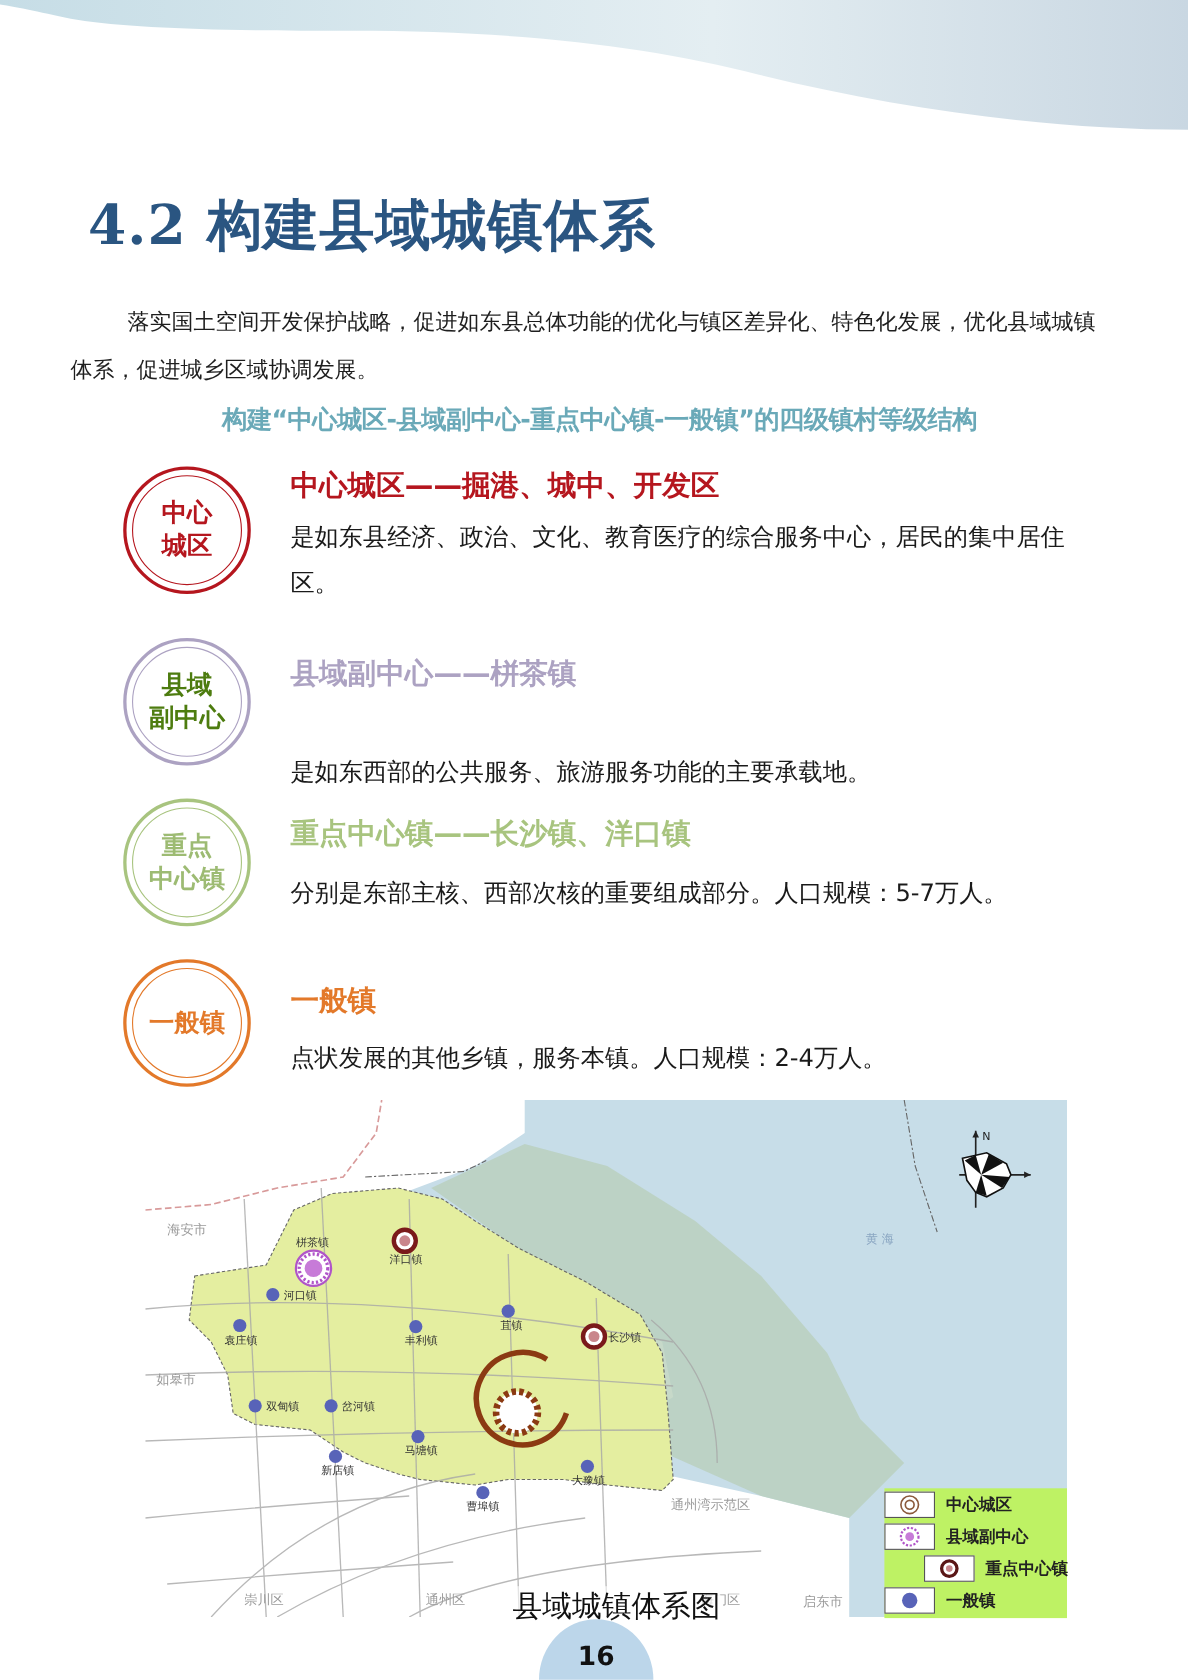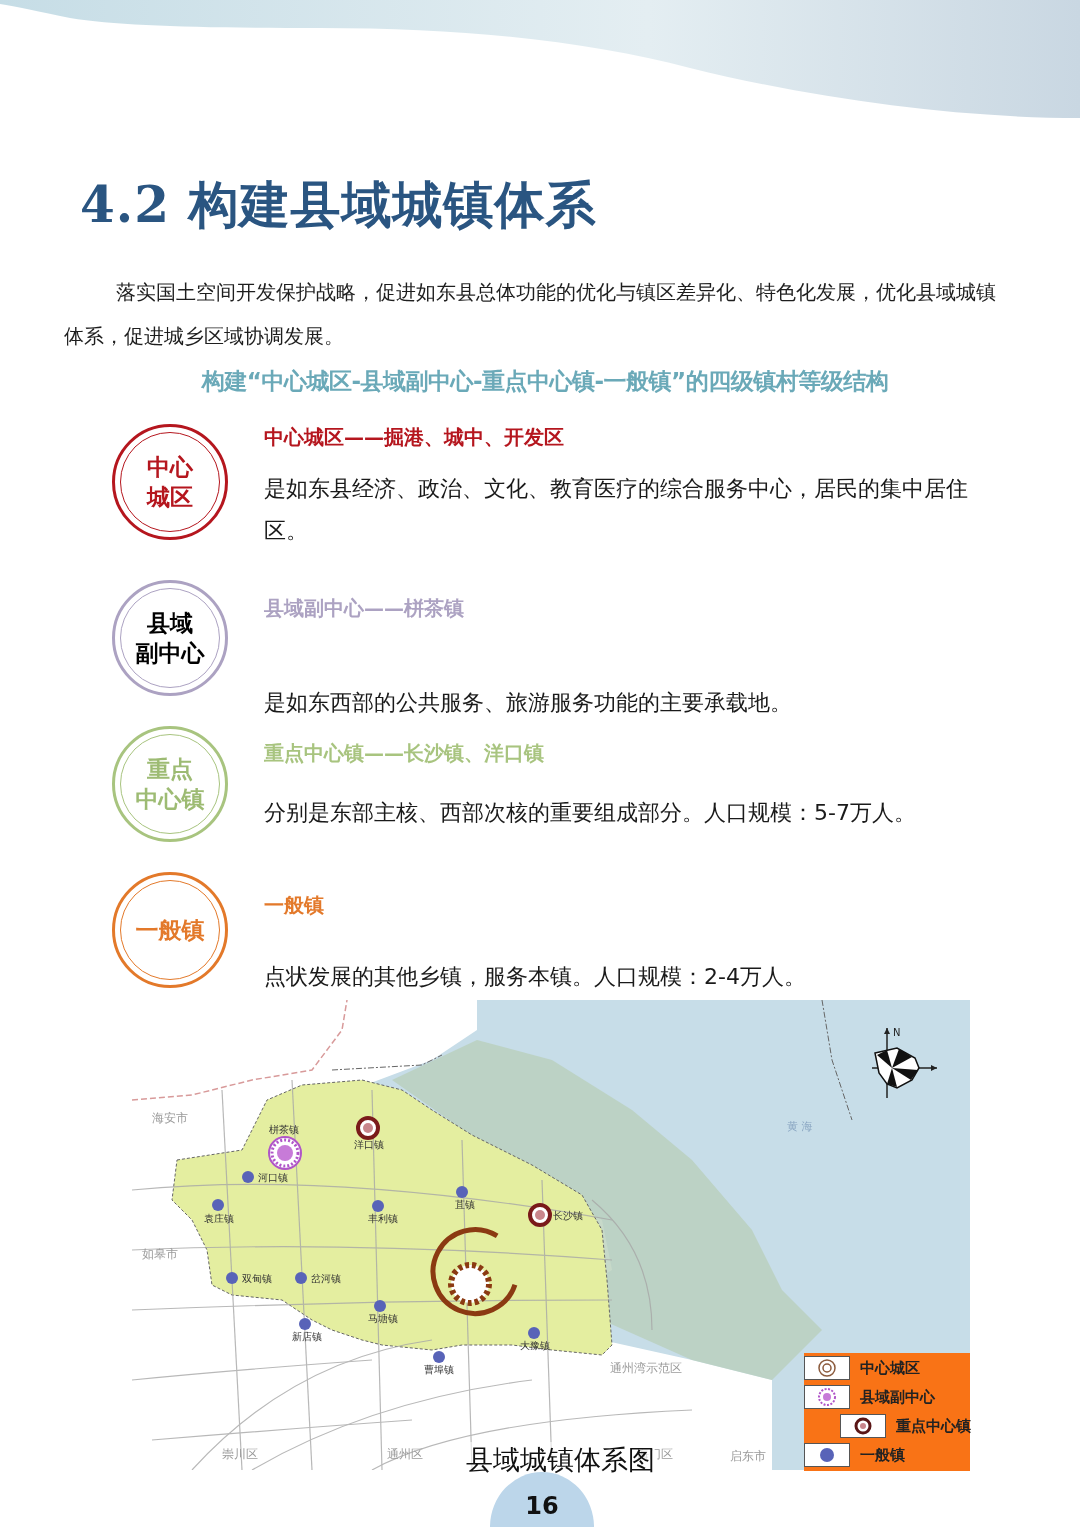--- a/index.html
+++ b/index.html
@@ -27,38 +27,38 @@
   .tier { position: absolute; left: 112px; width: 900px; }
   .tier .badge {
     position: absolute; left: 0; top: 0; width: 116px; height: 116px; border-radius: 50%;
     display: flex; align-items: center; justify-content: center; text-align: center;
     font-weight: bold; line-height: 30px; background: #fff;
   }
   .tier .badge .inner {
     position: absolute; inset: 5px; border-radius: 50%;
   }
   .tier .badge span { position: relative; font-size: 23px; }
-  .tier .heading { position: absolute; left: 152px; top: 0; font-size: 20px; font-weight: bold; white-space: nowrap; }
+  .tier .heading { position: absolute; left: 152px; top: 0; font-size: 26px; font-weight: bold; white-space: nowrap; }
   .tier .desc { position: absolute; left: 152px; top: 44px; width: 730px; font-size: 22px; line-height: 42px; color: #1a1a1a; }
 
   .map-frame {
     position: absolute; left: 132px; top: 1000px; width: 838px; height: 470px; overflow: hidden;
     background: #ffffff;
   }
   .map-frame svg { position: absolute; left: 0; top: 0; }
   .town-label { font-size: 10px; fill: #333; font-family: "DejaVu Sans", sans-serif; }
   .region-label { font-size: 12px; fill: #9a9a9a; font-family: "DejaVu Sans", sans-serif; }
 
   .map-caption {
     position: absolute; left: 466px; top: 1442px; font-size: 27px; font-weight: normal; color: #111;
     background: rgba(255,255,255,0.6);
   }
 
   .legend {
-    position: absolute; left: 804px; top: 1353px; width: 166px; height: 118px; background: #f97316; text-decoration: underline;
+    position: absolute; left: 804px; top: 1353px; width: 166px; height: 118px; background: #bef264; text-decoration: underline;
   }
   .legend-row { position: absolute; left: 0; height: 26px; width: 166px; display: flex; align-items: center; }
   .legend-swatch { width: 46px; height: 24px; border: 1.5px solid #555; display: flex; align-items: center; justify-content: center; background: #fff; }
   .legend-label { margin-left: 10px; font-size: 15px; color: #222; font-weight: bold; }
 
   .page-number {
     position: absolute; left: 490px; top: 1472px; width: 104px; height: 110px; border-radius: 50%;
     background: #bcd6ea; text-align: center; padding-top: 20px; font-size: 24px; font-weight: bold; color: #111;
   }
 </style>
@@ -85,21 +85,21 @@
 <div class="tier" style="top:424px;">
   <div class="badge" style="border:3px solid #b5161e; color:#b5161e;">
     <div class="inner" style="border:1.5px solid #b5161e;"></div>
     <span><span>中心</span><br><span>城区</span></span>
   </div>
   <div class="heading" style="color:#b5161e;">中心城区——掘港、城中、开发区</div>
   <div class="desc">是如东县经济、政治、文化、教育医疗的综合服务中心，居民的集中居住区。</div>
 </div>
 
 <div class="tier" style="top:580px;">
-  <div class="badge" style="border:3px solid #aca2c2; color:#000000;">
+  <div class="badge" style="border:3px solid #aca2c2; color:#4d7c0f;">
     <div class="inner" style="border:1.5px solid #aca2c2;"></div>
     <span><span>县域</span><br><span>副中心</span></span>
   </div>
   <div class="heading" style="color:#aca2c2; top:15px;">县域副中心——栟茶镇</div>
   <div class="desc" style="top:62px;margin-top:40px;">是如东西部的公共服务、旅游服务功能的主要承载地。</div>
 </div>
 
 <div class="tier" style="top:726px;">
   <div class="badge" style="border:3px solid #a8c47f; color:#9dbb73;">
     <div class="inner" style="border:1.5px solid #a8c47f;"></div>
@@ -108,21 +108,21 @@
   <div class="heading" style="color:#a8c47f; top:14px;">重点中心镇——长沙镇、洋口镇</div>
   <div class="desc" style="top:66px;">分别是东部主核、西部次核的重要组成部分。人口规模：5-7万人。</div>
 </div>
 
 <div class="tier" style="top:872px;">
   <div class="badge" style="border:3px solid #e3792a; color:#e3792a;">
     <div class="inner" style="border:1.5px solid #e3792a;"></div>
     <span>一般镇</span>
   </div>
   <div class="heading" style="color:#e3792a; top:20px;">一般镇</div>
-  <div class="desc" style="top:84px;">点状发展的其他乡镇，服务本镇。人口规模：2-4万人。</div>
+  <div class="desc" style="top:70px;">点状发展的其他乡镇，服务本镇。人口规模：2-4万人。</div>
 </div>
 
 <div class="map-frame">
   <svg width="838" height="470" viewBox="0 0 838 470">
 
     <path d="M345,0 L838,0 L838,470 L640,470 L640,380 L560,360 L470,340 L430,300 L480,270 L470,220 L420,190 L330,150 L220,90 L300,60 L345,30 Z" fill="#c7dde8"></path>
 
     <path d="M260,80 L345,40 L420,60 L500,110 L560,160 L620,230 L650,290 L690,330 L640,380 L560,360 L470,320 L440,280 L420,200 L360,150 Z" fill="#b9d0bc" opacity="0.8"></path>
 
     <path d="M45,160 L110,150 L135,100 L170,85 L230,80 L270,90 L300,110 L340,135 L400,165 L450,195 L470,230 L475,280 L480,345 L470,355 L420,350 L380,345 L330,345 L300,350 L250,345 L230,340 L200,330 L180,320 L150,300 L100,295 L80,285 L75,250 L60,220 L40,200 Z" fill="#e4eea0" stroke="#666" stroke-width="1" stroke-dasharray="3,2"></path>

